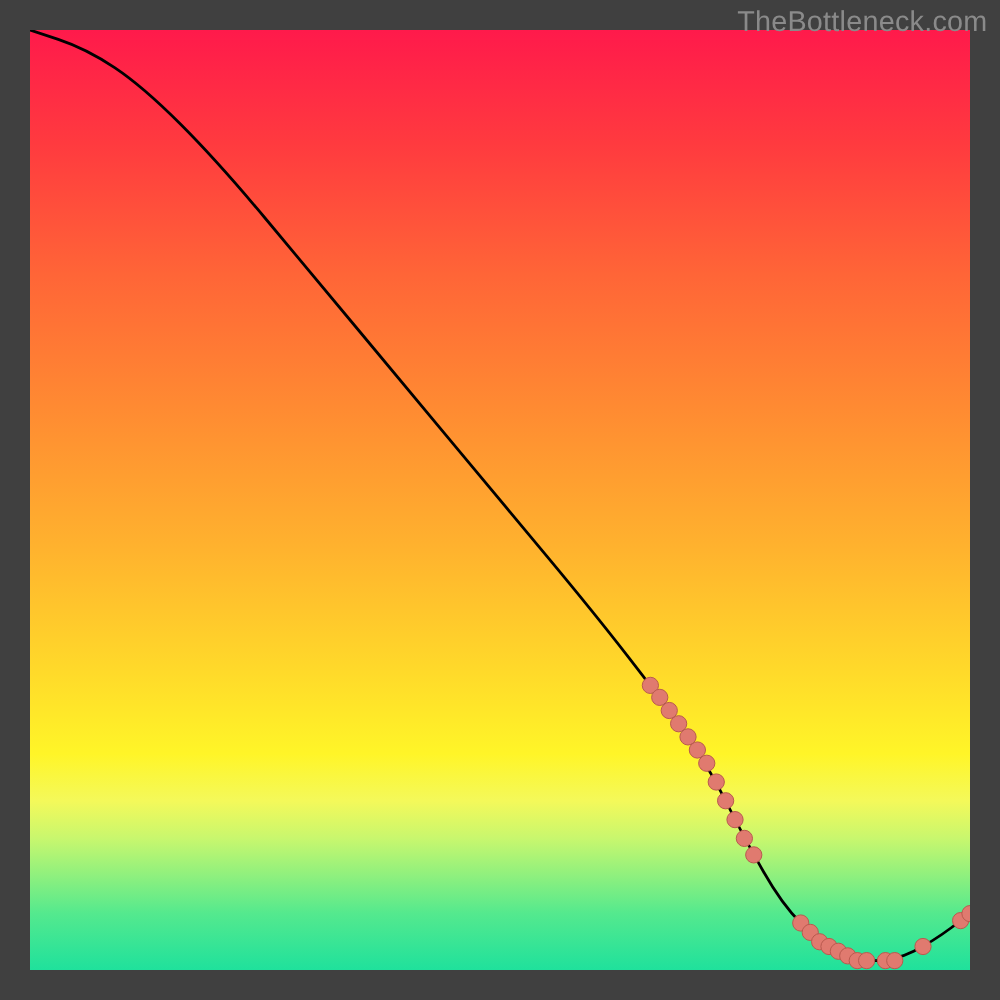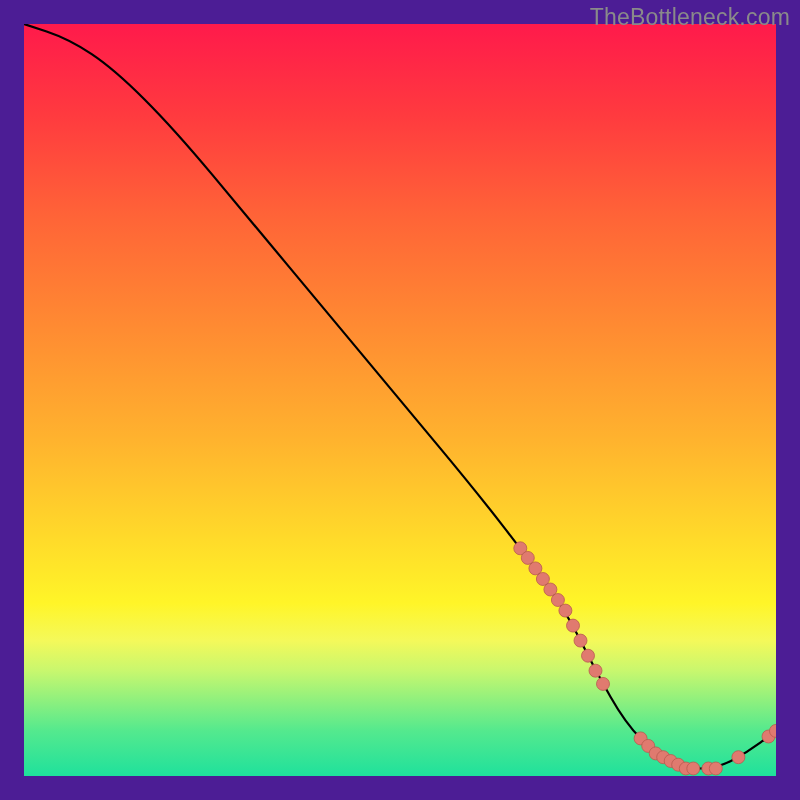--- a/index.html
+++ b/index.html
@@ -1,21 +1,21 @@
 <!DOCTYPE html>
 <html><head>
 <meta charset="utf-8">
 <style>
   * { margin: 0; padding: 0; box-sizing: border-box; }
   html, body { width: 800px; height: 800px; overflow: hidden; background: #000; }
   .stage {
     position: relative;
     width: 800px;
     height: 800px;
-    background: #4c1d95;
+    background: #404040;
   }
   .watermark {
     position: absolute;
     top: 4px;
     right: 10px;
     font-family: Arial, Helvetica, sans-serif;
     font-size: 23px;
     color: #8a8a8a;
     letter-spacing: 0.2px;
     z-index: 5;

